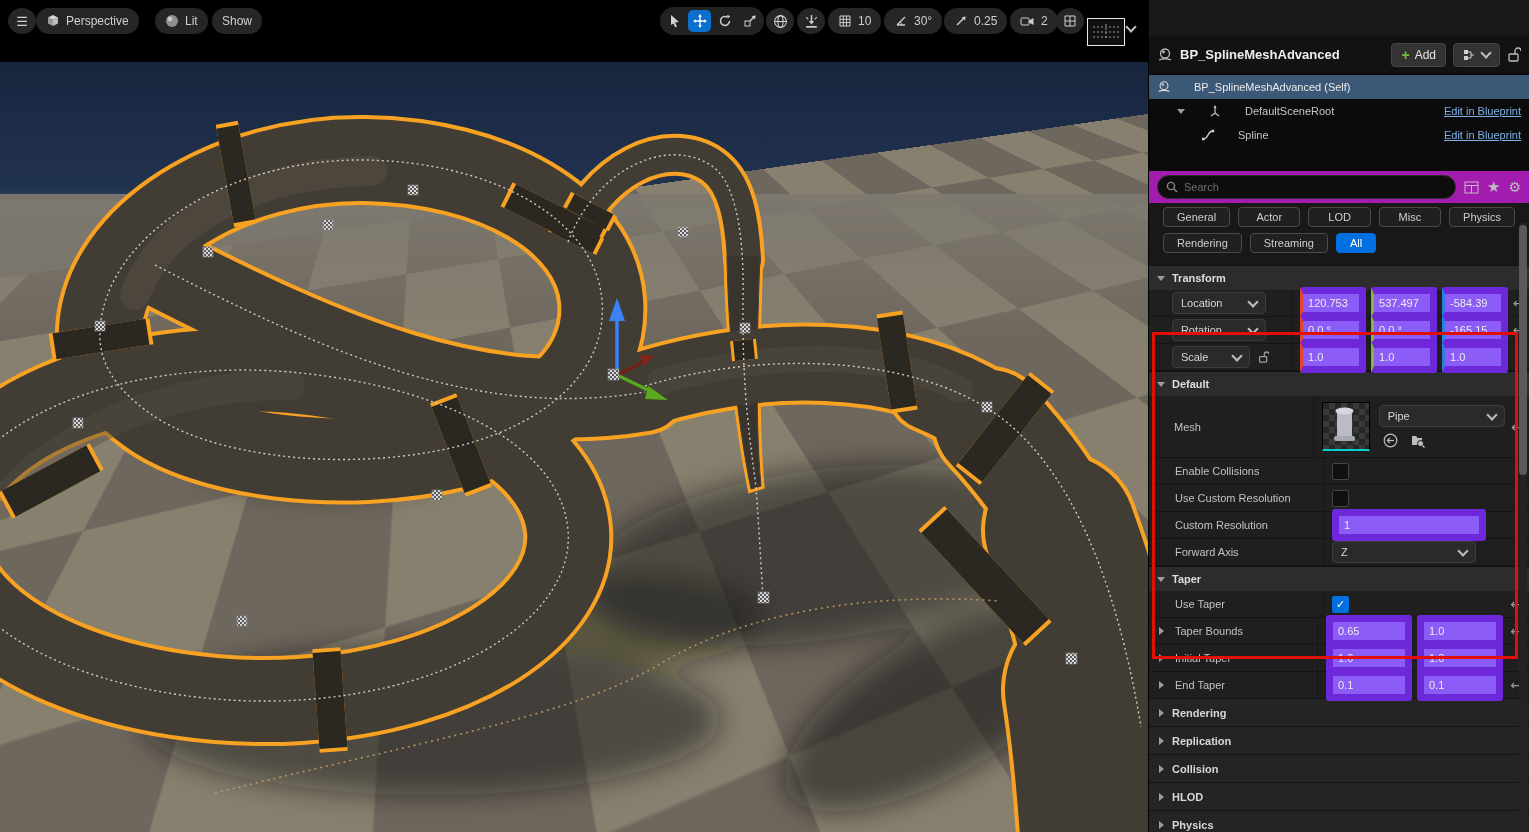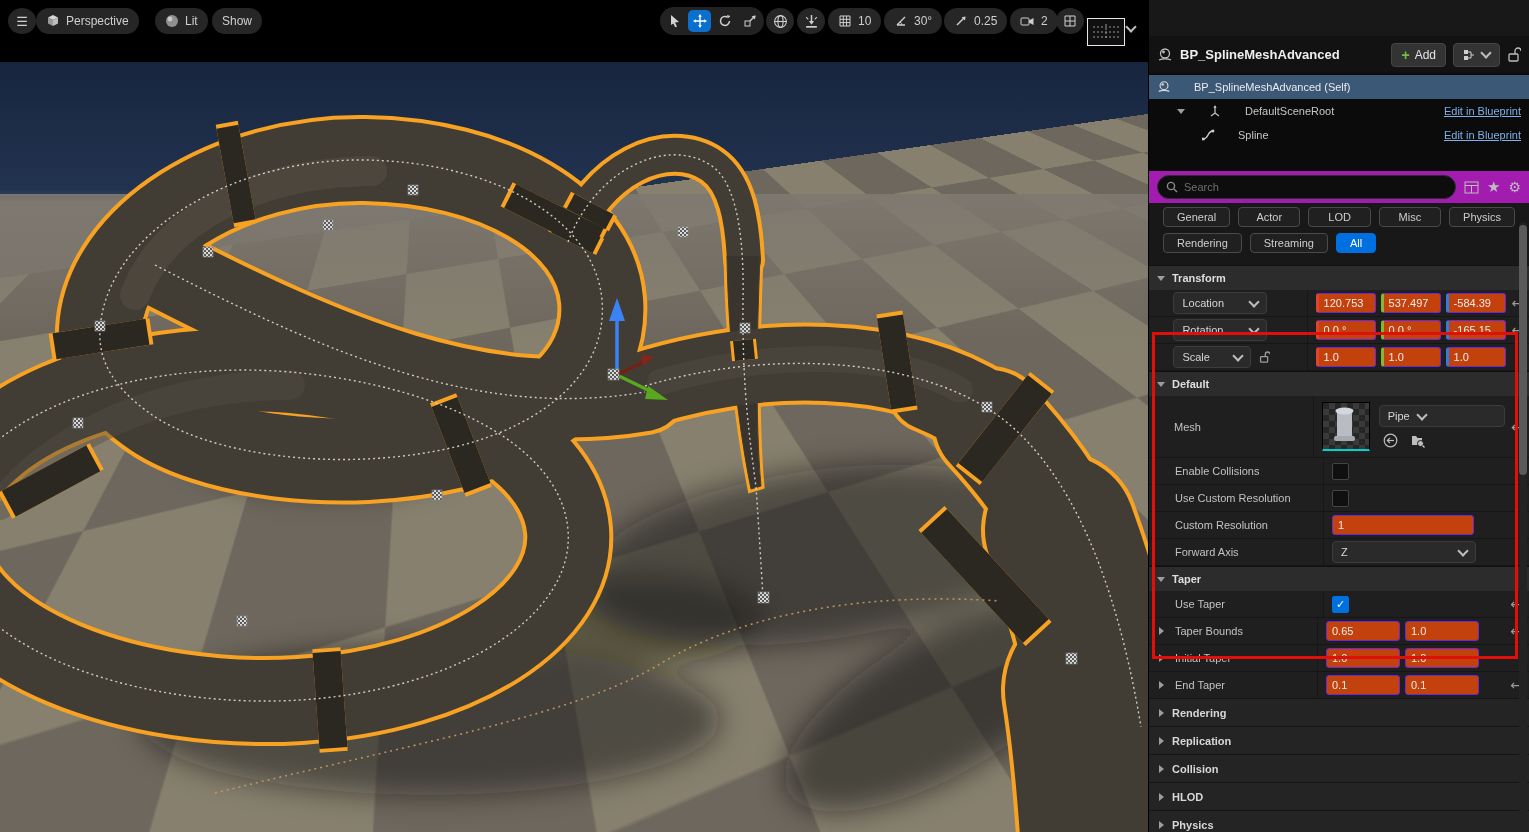--- a/index.html
+++ b/index.html
@@ -56,21 +56,21 @@
   .sechead{height:24px;background:#2c2c2c;display:flex;align-items:center;gap:7px;padding:0 8px;
            font-weight:bold;color:#dedede;border-top:1px solid #111;}
   .tri-d{width:0;height:0;border-left:4px solid transparent;border-right:4px solid transparent;border-top:5px solid #9d9d9d;}
   .tri-r{width:0;height:0;border-top:4px solid transparent;border-bottom:4px solid transparent;border-left:5px solid #9d9d9d;}
   .prow{display:flex;align-items:center;height:27px;background:#1f1f1f;border-bottom:1px solid #151515;
         padding-left:10px;box-sizing:border-box;}
   .exp{width:16px;display:flex;align-items:center;}
   .plabel{width:148px;color:#c2c2c2;}
   .pvals{flex:1;display:flex;align-items:center;gap:5px;border-left:1px solid #171717;height:100%;padding-left:8px;}
   .preset{width:26px;display:flex;justify-content:center;color:#9a9a9a;font-size:14px;}
-  .vbox{background:#c2410c;border:1px solid #6d28d9;border-radius:3px;height:18px;line-height:18px;
+  .vbox{background:#8b5cf6;border:7px solid #6d28d9;border-radius:3px;height:18px;line-height:18px;
         padding:0 5px;color:#ececec;overflow:hidden;white-space:nowrap;}
   .axis{width:46px;border-left-width:3px;border-left-style:solid;}
   .ax-x{border-left-color:#e0442d;} .ax-y{border-left-color:#84b82e;} .ax-z{border-left-color:#2f7de1;}
   .ddpill{background:#2a2a2a;border:1px solid #3c3c3c;border-radius:4px;height:20px;display:flex;
           align-items:center;gap:8px;padding:0 8px;color:#d6d6d6;}
   .checkbox{width:15px;height:15px;background:#101010;border:1px solid #454545;border-radius:2px;
             display:flex;align-items:center;justify-content:center;}
   .checkbox.on{background:#0070e0;border-color:#0070e0;color:#fff;font-size:11px;font-weight:bold;}
   .num{width:62px;}
   #meshrow{height:62px;}
@@ -469,21 +469,21 @@
       <span class="plabel">Mesh</span>
       <span class="pvals" style="gap:9px">
         <span id="meshthumb">
           <svg width="44" height="44" viewBox="0 0 44 44">
             <rect x="14" y="8" width="15" height="28" rx="3" fill="#b9bcc2"></rect>
             <ellipse cx="21.5" cy="8" rx="9" ry="3.4" fill="#d4d7dc"></ellipse>
             <rect x="11" y="33" width="21" height="5" rx="2" fill="#a6a9af"></rect>
           </svg>
         </span>
         <span style="display:flex;flex-direction:column;gap:6px">
-          <span class="ddpill" style="width:108px;justify-content:flex-start">
+          <span class="ddpill" style="width:108px;justify-content:space-between">
             <span>Pipe</span>
             <span class="chev"></span>
           </span>
           <span style="display:flex;gap:12px;padding-left:4px">
             <svg width="15" height="15" viewBox="0 0 15 15">
               <circle cx="7.5" cy="7.5" r="6.3" stroke="#bdbdbd" fill="none" stroke-width="1.2"></circle>
               <path d="M4.5 7.5 H11" stroke="#bdbdbd" stroke-width="1.2"></path>
               <path d="M7 4.8 L4.3 7.5 L7 10.2" stroke="#bdbdbd" fill="none" stroke-width="1.2"></path>
             </svg>
             <svg width="15" height="15" viewBox="0 0 15 15">

